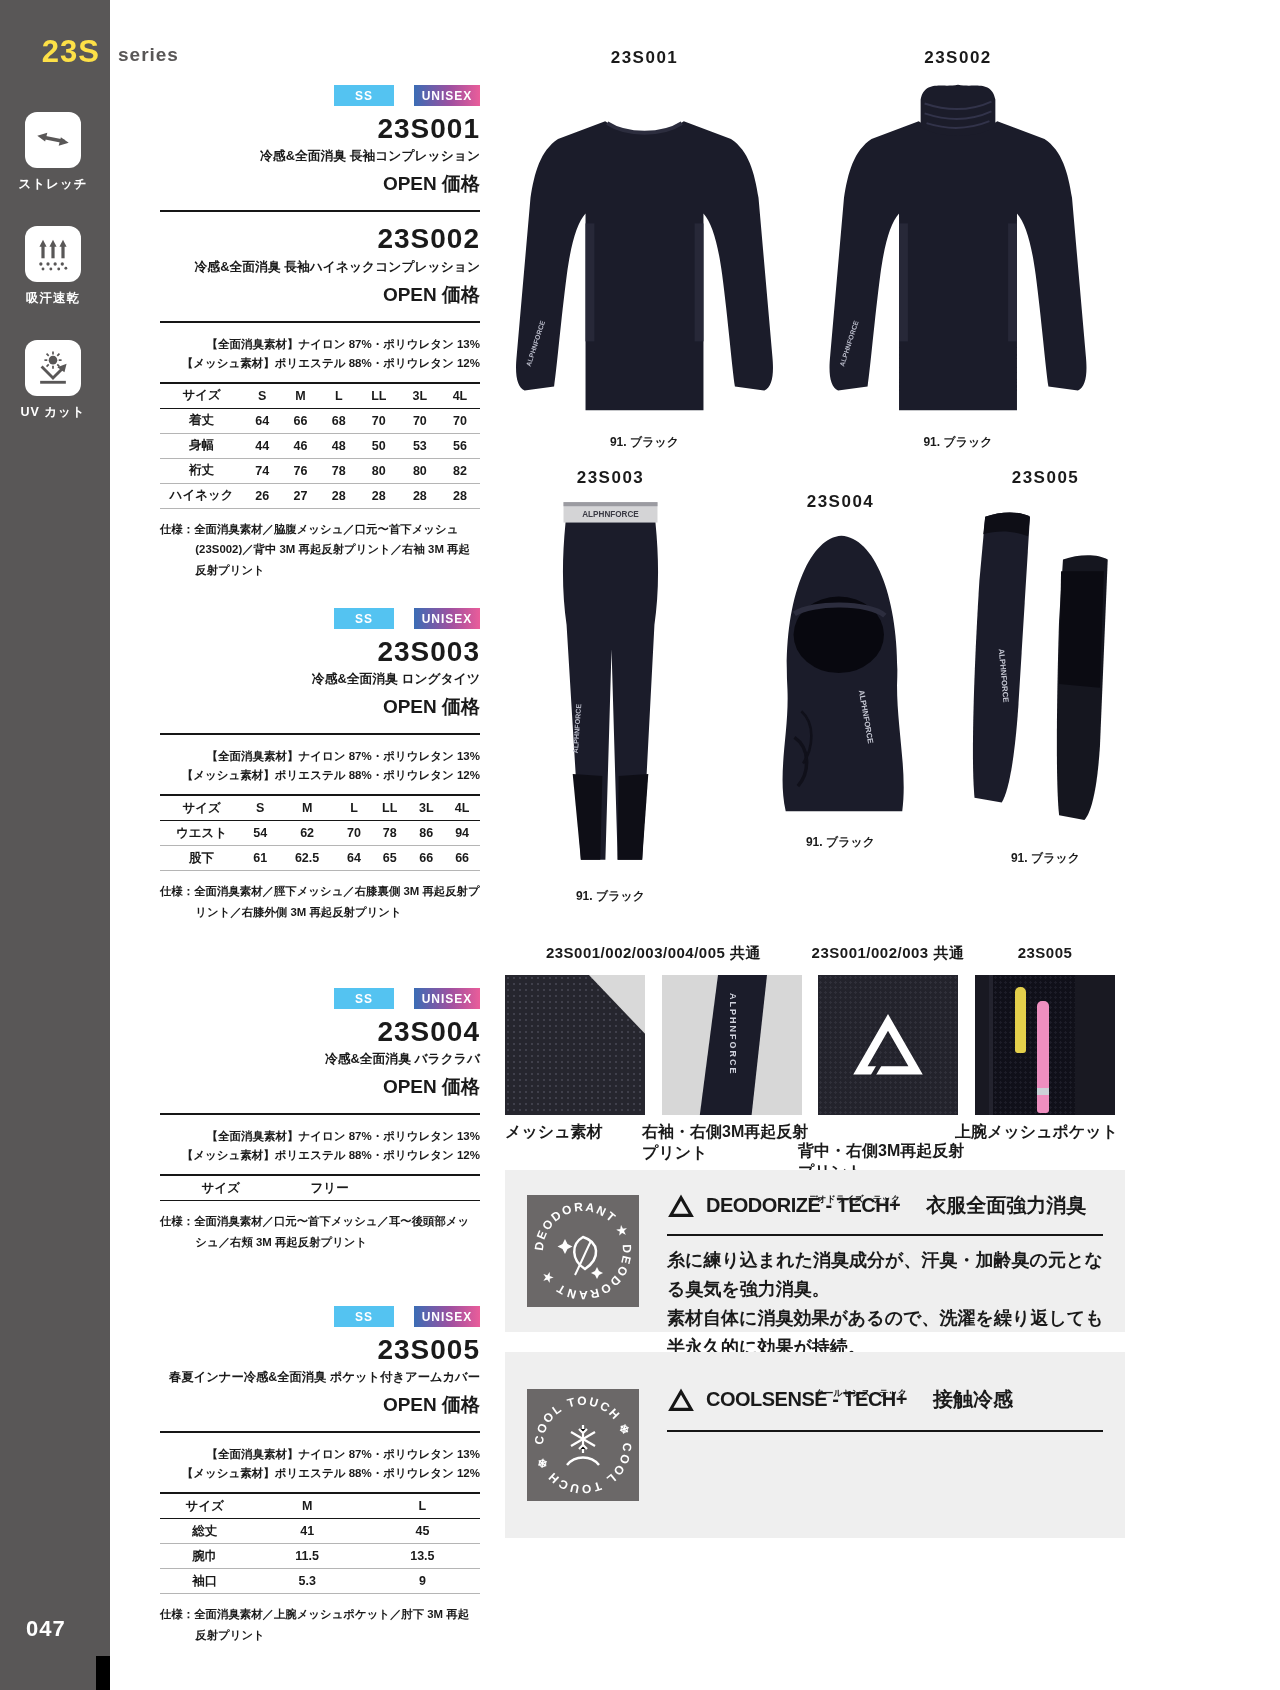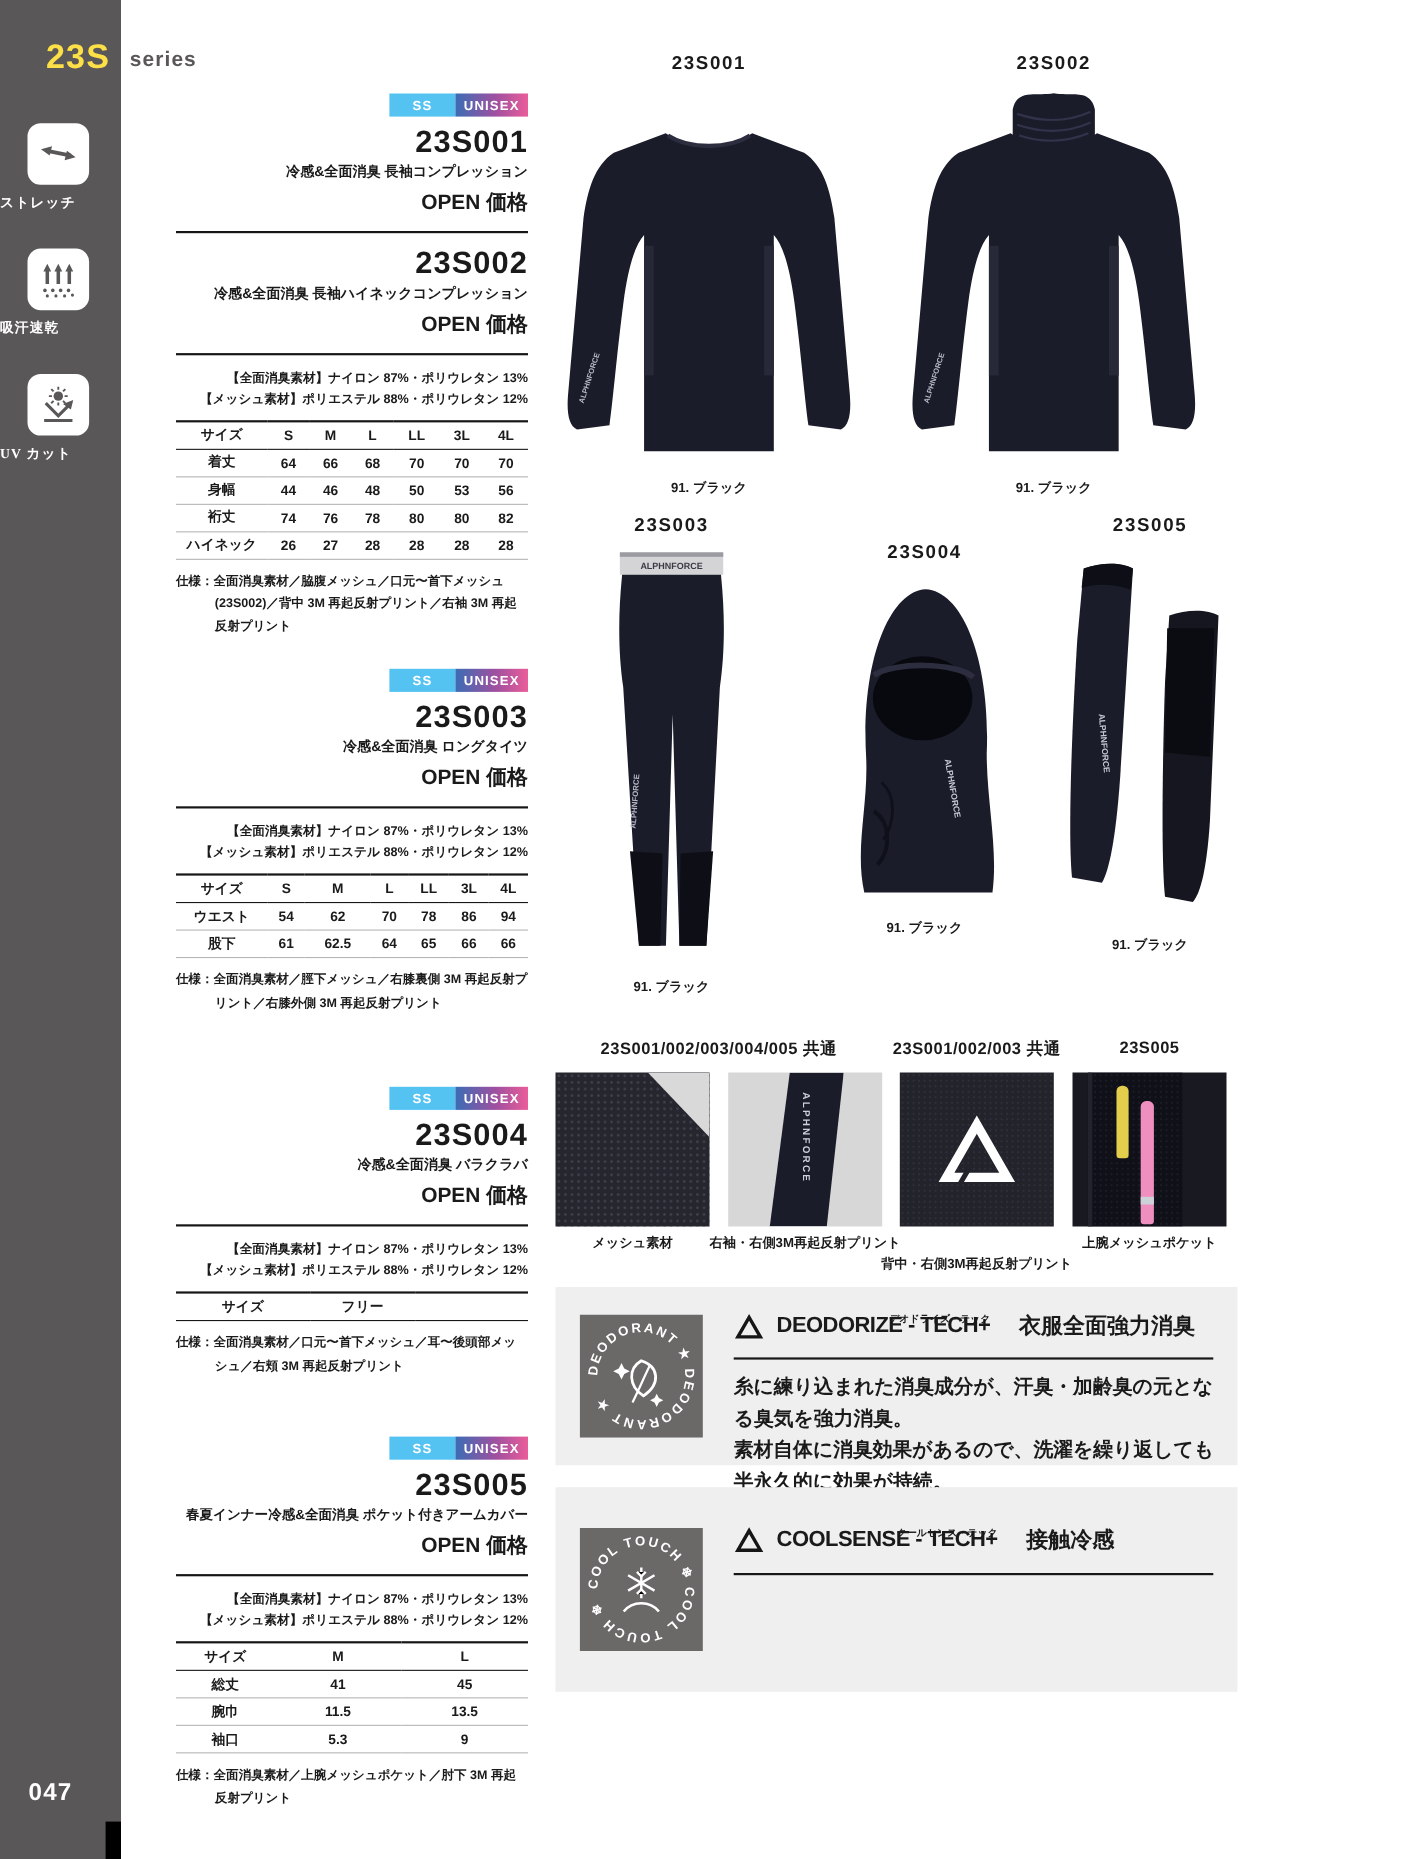--- a/index.html
+++ b/index.html
@@ -4,29 +4,29 @@
 <style>
   * { margin:0; padding:0; box-sizing:border-box; }
   html,body { background:#888; }
   body { font-family:"Liberation Sans", sans-serif; color:#1a1a1a; }
   .page { position:relative; width:1280px; height:1690px; background:#ffffff; overflow:hidden; margin:0 auto; }
 
   
   .sidebar { position:absolute; left:0; top:0; width:110px; height:1690px; background:#595757; }
   .series-code { position:absolute; top:34px; right:10px; font-size:31px; font-weight:800; color:#fde047; letter-spacing:1px; }
   .series-word { position:absolute; left:118px; top:44px; font-size:19px; font-weight:700; color:#595757; letter-spacing:1px; }
-  .sb-feature { position:absolute; left:0; width:106px; text-align:left;font-family:Liberation Serif, serif; }
+  .sb-feature { position:absolute; left:0; width:106px; text-align:center; }
   .sb-icon { width:56px; height:56px; background:#fff; border-radius:12px; margin:0 auto; display:flex; align-items:center; justify-content:center; }
   .sb-label { margin-top:8px; color:#fff; font-size:12.5px; font-weight:700; letter-spacing:1px; }
   .page-num { position:absolute; left:26px; top:1616px; color:#fff; font-size:22px; font-weight:800; letter-spacing:1px; }
   .bleed { position:absolute; left:96px; top:1656px; width:14px; height:34px; background:#000; }
 
   
   .block { position:absolute; left:160px; width:320px; }
-  .badges { display:flex; justify-content:flex-end; gap:0; margin-bottom:8px; }
+  .badges { display:flex; justify-content:flex-end; gap:20px; margin-bottom:8px; }
   .badge { height:21px; display:flex; align-items:center; justify-content:center; color:#fff; font-size:12px; font-weight:800; letter-spacing:1px; }
   .badge.ss { width:60px; background:#54c3f1; }
   .badge.unisex { width:66px; background:linear-gradient(90deg,#3b6db5 0%,#9e50a0 55%,#ea5d9a 100%); }
   .pcode { text-align:right; font-size:28px; font-weight:800; letter-spacing:1px; line-height:1.05; }
   .pname { text-align:right; font-size:12.8px; font-weight:700; margin-top:5px; }
   .popen { text-align:right; font-size:19px; font-weight:800; margin-top:6px; margin-bottom:13px; }
   .rule { border:none; border-top:2px solid #161616; margin:0 0 12px 0; }
   .materials { text-align:right; font-size:11.5px; font-weight:700; line-height:1.65; }
   table.sz { width:100%; border-collapse:collapse; border-top:2px solid #161616; margin-top:9px; }
   table.sz th, table.sz td { font-size:12.5px; padding:3.5px 0; text-align:center; border-bottom:1px solid #b5b5b5; font-weight:700; }
@@ -37,21 +37,21 @@
   .spec { margin-top:10px; font-size:11.4px; font-weight:700; line-height:1.8; padding-left:3.1em; text-indent:-3.1em; }
 
   
   .fig { position:absolute; text-align:center; }
   .fig-label { font-size:17px; font-weight:800; letter-spacing:1.5px; margin-bottom:8px; }
   .fig-cap { font-size:12px; font-weight:700; margin-top:10px; }
 
   
   .dhead { position:absolute; text-align:center; font-size:15px; font-weight:800; letter-spacing:0.5px; }
   .tile { position:absolute; top:975px; width:140px; height:140px; overflow:hidden; }
-  .dcap { position:absolute; top:1122px; text-align:center; font-size:12px; font-weight:800; }
+  .dcap { position:absolute; top:1122px; font-size:16px; font-weight:800; }
   .tile1 { background:#26262e; background-image:radial-gradient(#40404b 1.1px, transparent 1.3px); background-size:6px 6px; }
   .tile1 .corner { position:absolute; right:0; top:0; width:100%; height:100%; clip-path:polygon(100% 0,100% 42%,60% 0); background:#d9d9d9; }
   .tile2 { background:#d7d7d7; }
   .tile2 .sleeve { position:absolute; left:0; top:0; width:100%; height:100%; clip-path:polygon(40% 0,75% 0,64% 100%,27% 100%); background:#1b1c2a; }
   .tile2 .vtext { position:absolute; left:66px; top:18px; writing-mode:vertical-rl; font-size:9px; letter-spacing:2px; color:#cfd1dc; font-weight:700; }
   .tile3 { background:#23232c; background-image:radial-gradient(#30303a 1px, transparent 1.2px); background-size:5px 5px; display:flex; align-items:center; justify-content:center; }
   .tile4 { background:#191922; }
   .tile4 .pocket { position:absolute; left:14px; top:0; width:86px; height:140px; background:#101019; background-image:radial-gradient(#1d1d28 1px, transparent 1.2px); background-size:5px 5px; border-left:4px solid #23232e; }
   .pen { position:absolute; border-radius:5px 5px 3px 3px; }
   .pen.yellow { left:40px; top:12px; width:11px; height:66px; background:#e3cf4b; }

